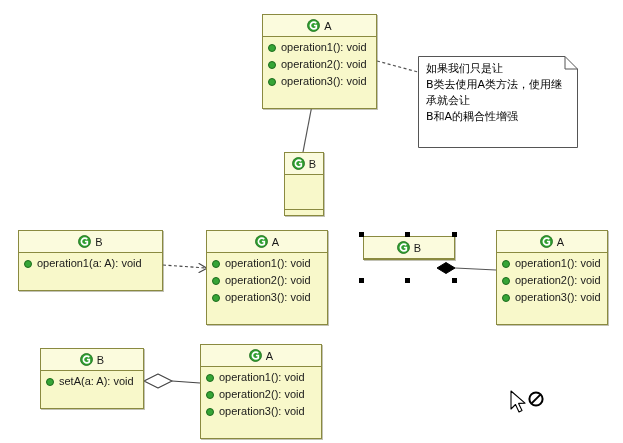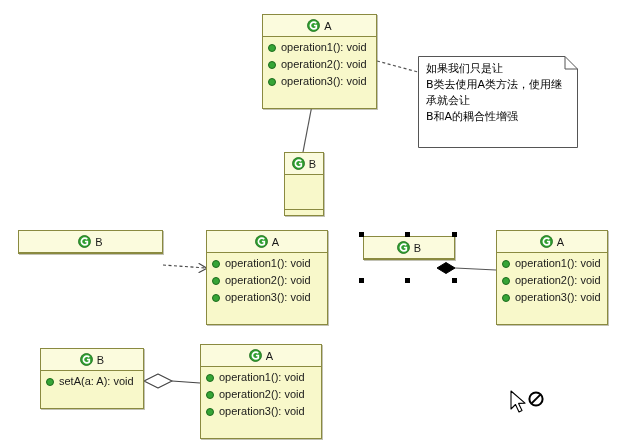--- a/index.html
+++ b/index.html
@@ -221,20 +221,26 @@
       <span class="uml-header-inner">
         <span class="icon-class">
           <svg width="13" height="13" viewBox="0 0 13 13">
               <circle cx="6.5" cy="6.5" r="6" fill="#2f9e2f" stroke="#1d6b1d" stroke-width="0.8"></circle>
               <path d="M9.3 4.2 A3.4 3.4 0 1 0 9.3 8.8 L9.3 6.5 L6.9 6.5" fill="none" stroke="#ffffff" stroke-width="1.7"></path>
             </svg>
         </span>
         <span class="class-name">B</span>
       </span>
     </div>
+    <div class="uml-compartment">
+      <div class="member">
+        <span class="icon-public"></span>
+        <span class="member-text">operation1(a: A): void</span>
+      </div>
+    </div>
   </div>
 
   <div class="uml-class" style="left:206px; top:230px; width:122px;">
     <div class="uml-header">
       <span class="uml-header-inner">
         <span class="icon-class">
           <svg width="13" height="13" viewBox="0 0 13 13">
               <circle cx="6.5" cy="6.5" r="6" fill="#2f9e2f" stroke="#1d6b1d" stroke-width="0.8"></circle>
               <path d="M9.3 4.2 A3.4 3.4 0 1 0 9.3 8.8 L9.3 6.5 L6.9 6.5" fill="none" stroke="#ffffff" stroke-width="1.7"></path>
             </svg>

